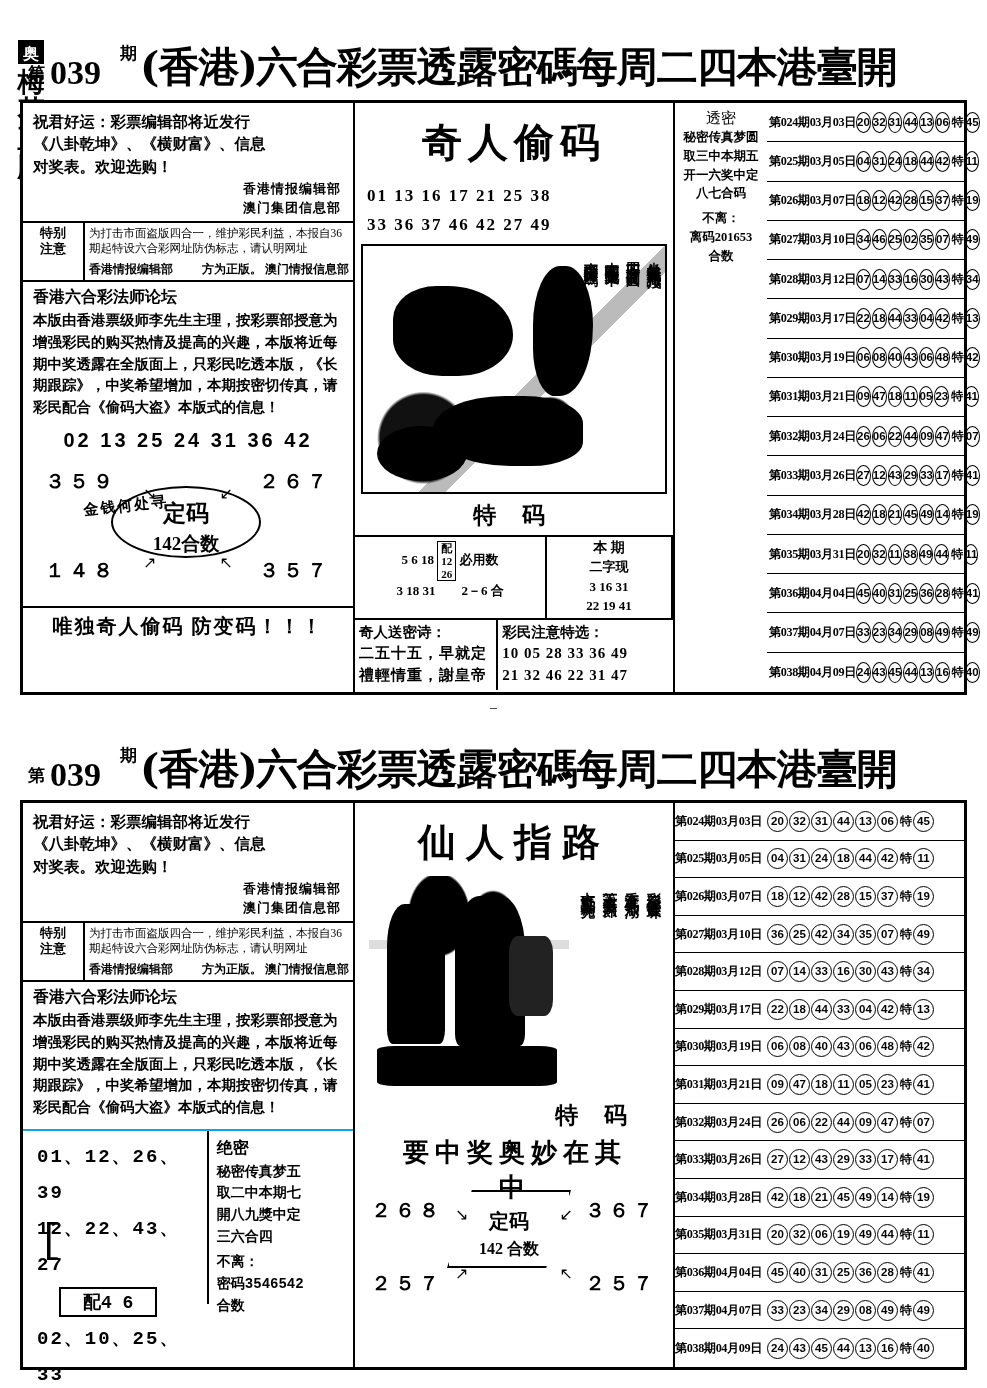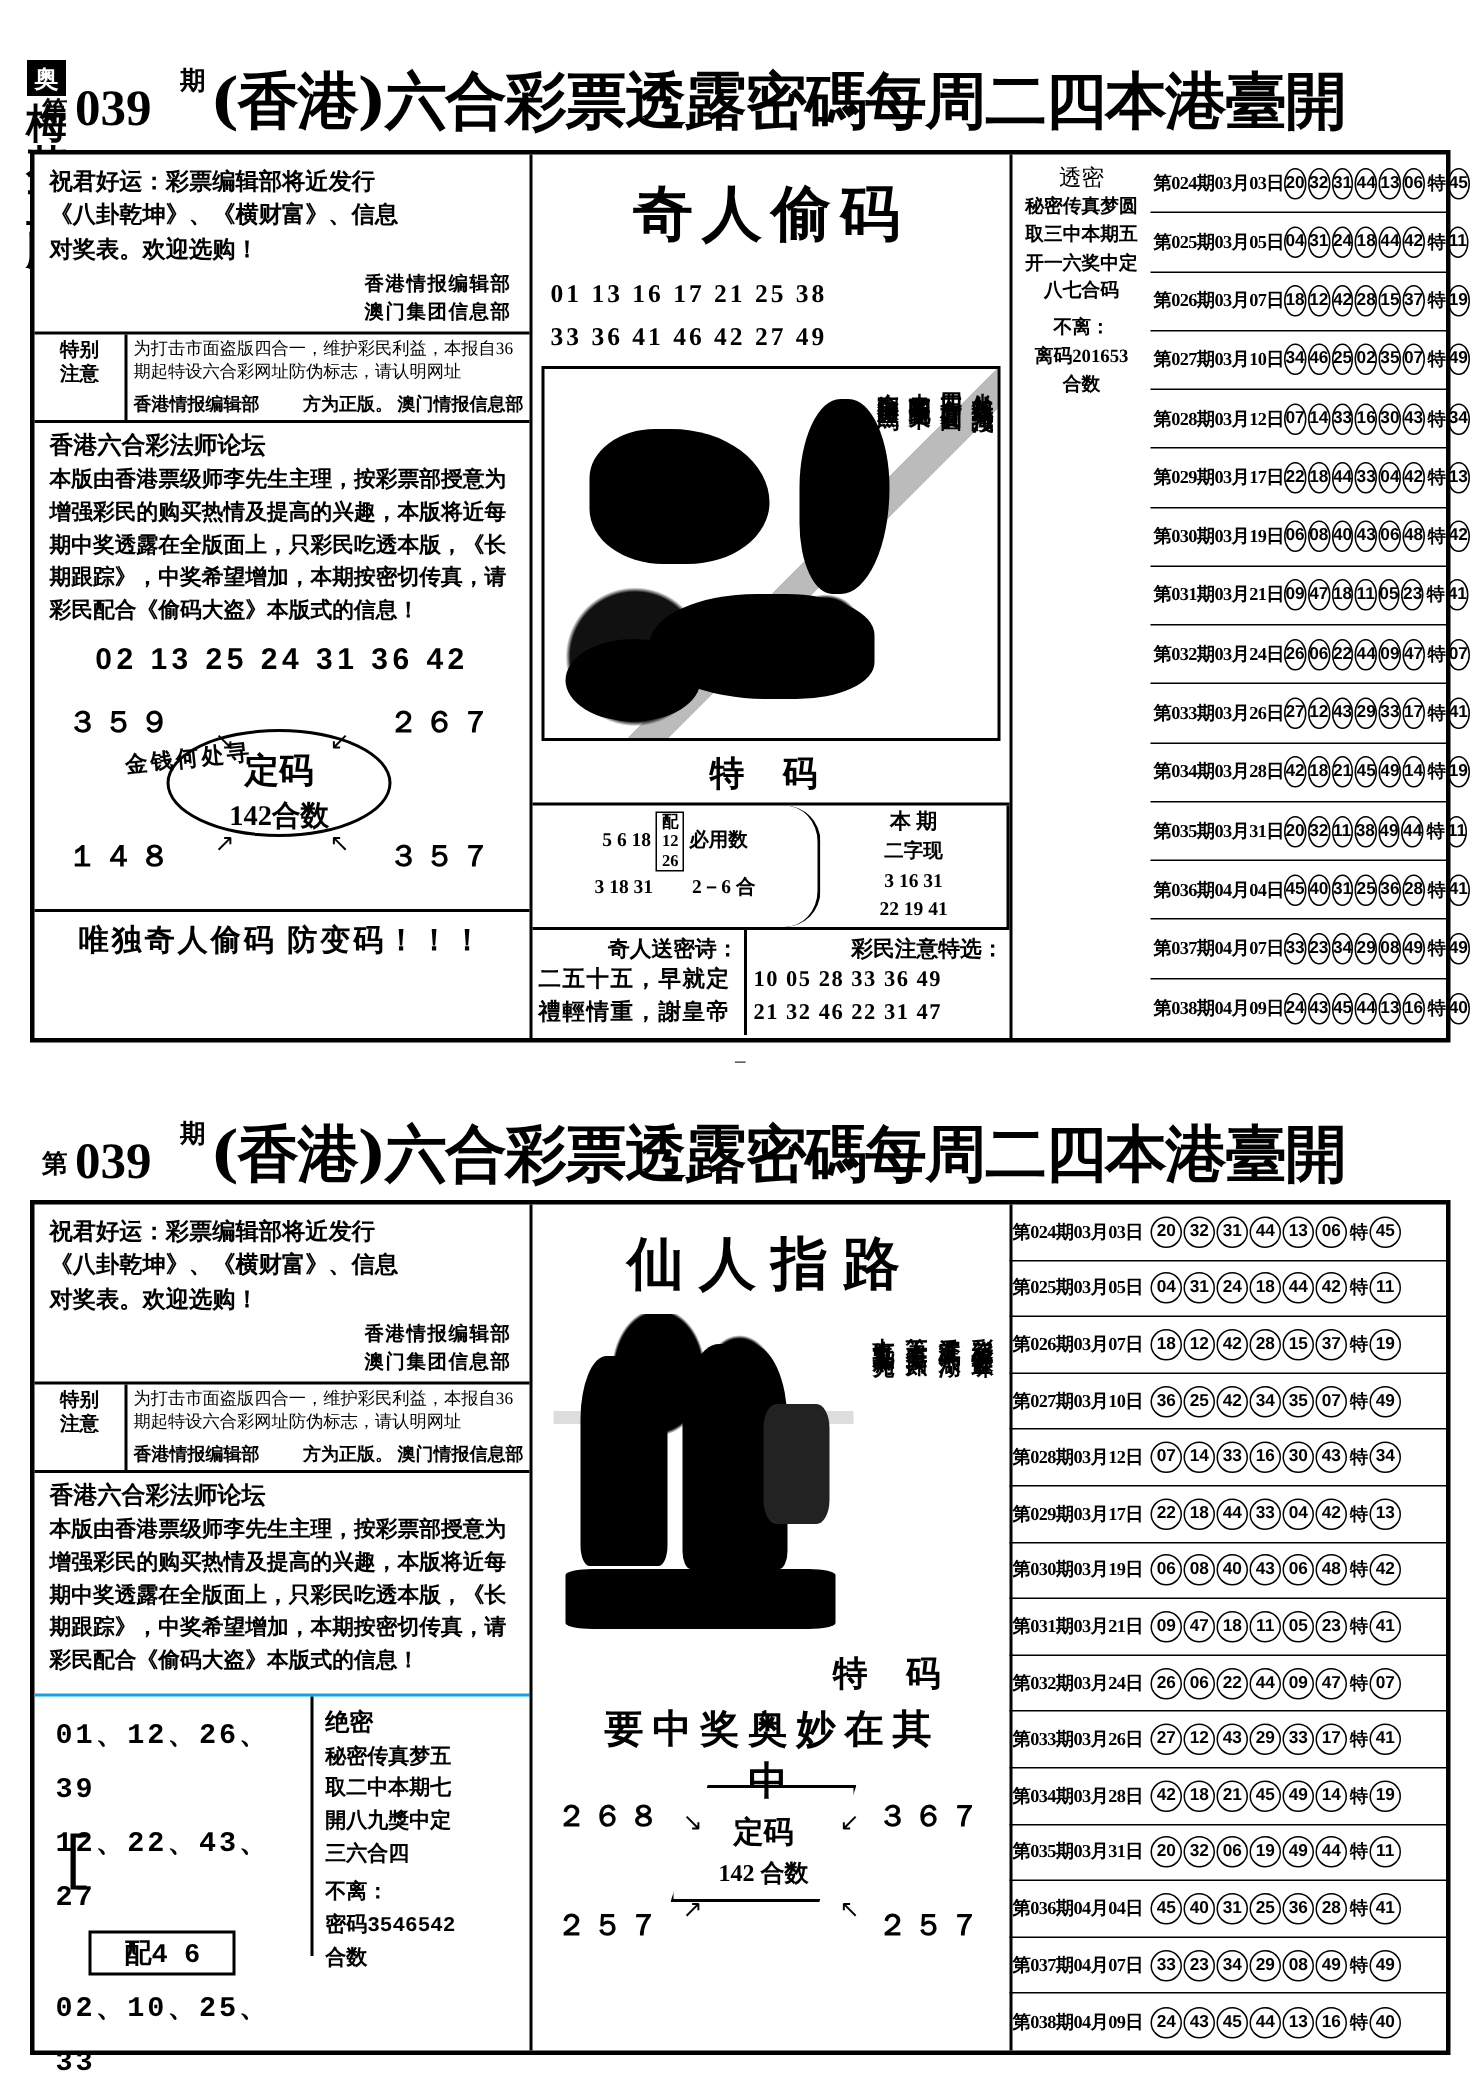--- a/index.html
+++ b/index.html
@@ -231,36 +231,36 @@
   }
   .temacode {
     text-align: center; font-size: 23px; font-weight: bold;
     letter-spacing: 10px; padding: 2px 0 4px 0;
   }
   .mtable {
     border-top: 2px solid #000;
     display: flex;
     font-size: 13px;
   }
-  .mtable .c1 { flex: 1.55; padding: 4px 2px; border-right: 2px solid #000; border-radius: 24px; }
+  .mtable .c1 { flex: 1.55; padding: 4px 2px; border-right: 2px solid #000; }
   .mtable .c2 { flex: 1.0; padding: 2px 2px; border-right: 2px solid #000; text-align: center; }
   .mtable .c3 { flex: 0.85; padding: 2px 2px; text-align: center; }
   .mt-line { text-align: center; line-height: 1.5; font-weight: bold; }
   .mt-head { font-weight: bold; font-size: 14px; }
   .pairbox {
     display: inline-block; border: 1.5px solid #000;
     padding: 0 3px; font-size: 11px; line-height: 1.15; vertical-align: middle;
   }
   .mbottom {
     border-top: 2px solid #000;
     display: flex; font-size: 14px;
   }
   .mbottom .bl { flex: 1; border-right: 2px solid #000; padding: 3px 4px; }
   .mbottom .br { flex: 1.25; padding: 3px 4px; }
-  .mbottom .hdr { font-weight: bold; font-size: 14.5px; text-align: right; }
+  .mbottom .hdr { font-weight: bold; font-size: 14.5px; }
   .mbottom .ln { font-size: 15px; font-weight: bold; letter-spacing: 1px; line-height: 1.5; }
 
   
   .results {
     position: absolute; right: 0; top: 0; width: 291px; height: 100%;
   }
   .rrow {
     display: flex; align-items: center;
     height: 38px;
     border-bottom: 1px solid #000;
@@ -405,21 +405,21 @@
         <div class="arrow" style="left:120px;bottom:34px;">↗</div>
         <div class="arrow" style="right:120px;bottom:34px;">↖</div>
       </div>
 
       <div class="footer-line">唯独奇人偷码    防变码！！！</div>
     </div>
 
     <div class="colM">
       <div class="mtitle">奇人偷码</div>
       <div class="mnums">01   13  16 17 21 25 38</div>
-      <div class="mnums" style="padding-top:0;">33  36 41 46  42 27 49</div>
+      <div class="mnums" style="padding-top:0;">33  36 37 46  42 27 49</div>
 
       <div class="artbox">
         <div class="ink" style="left:30px;top:40px;width:120px;height:90px;border-radius:40% 60% 50% 45%;"></div>
         <div class="ink" style="left:70px;top:150px;width:150px;height:70px;border-radius:55% 45% 40% 60%;"></div>
         <div class="ink" style="left:170px;top:20px;width:60px;height:130px;border-radius:50% 50% 60% 40%;"></div>
         <div class="ink" style="left:14px;top:180px;width:90px;height:55px;border-radius:50%;"></div>
         <div class="poem-cols">
           <span>坐井觀天見識淺</span>
           <span>四四方方一個圓</span>
           <span>走南闖北跑天下</span>

